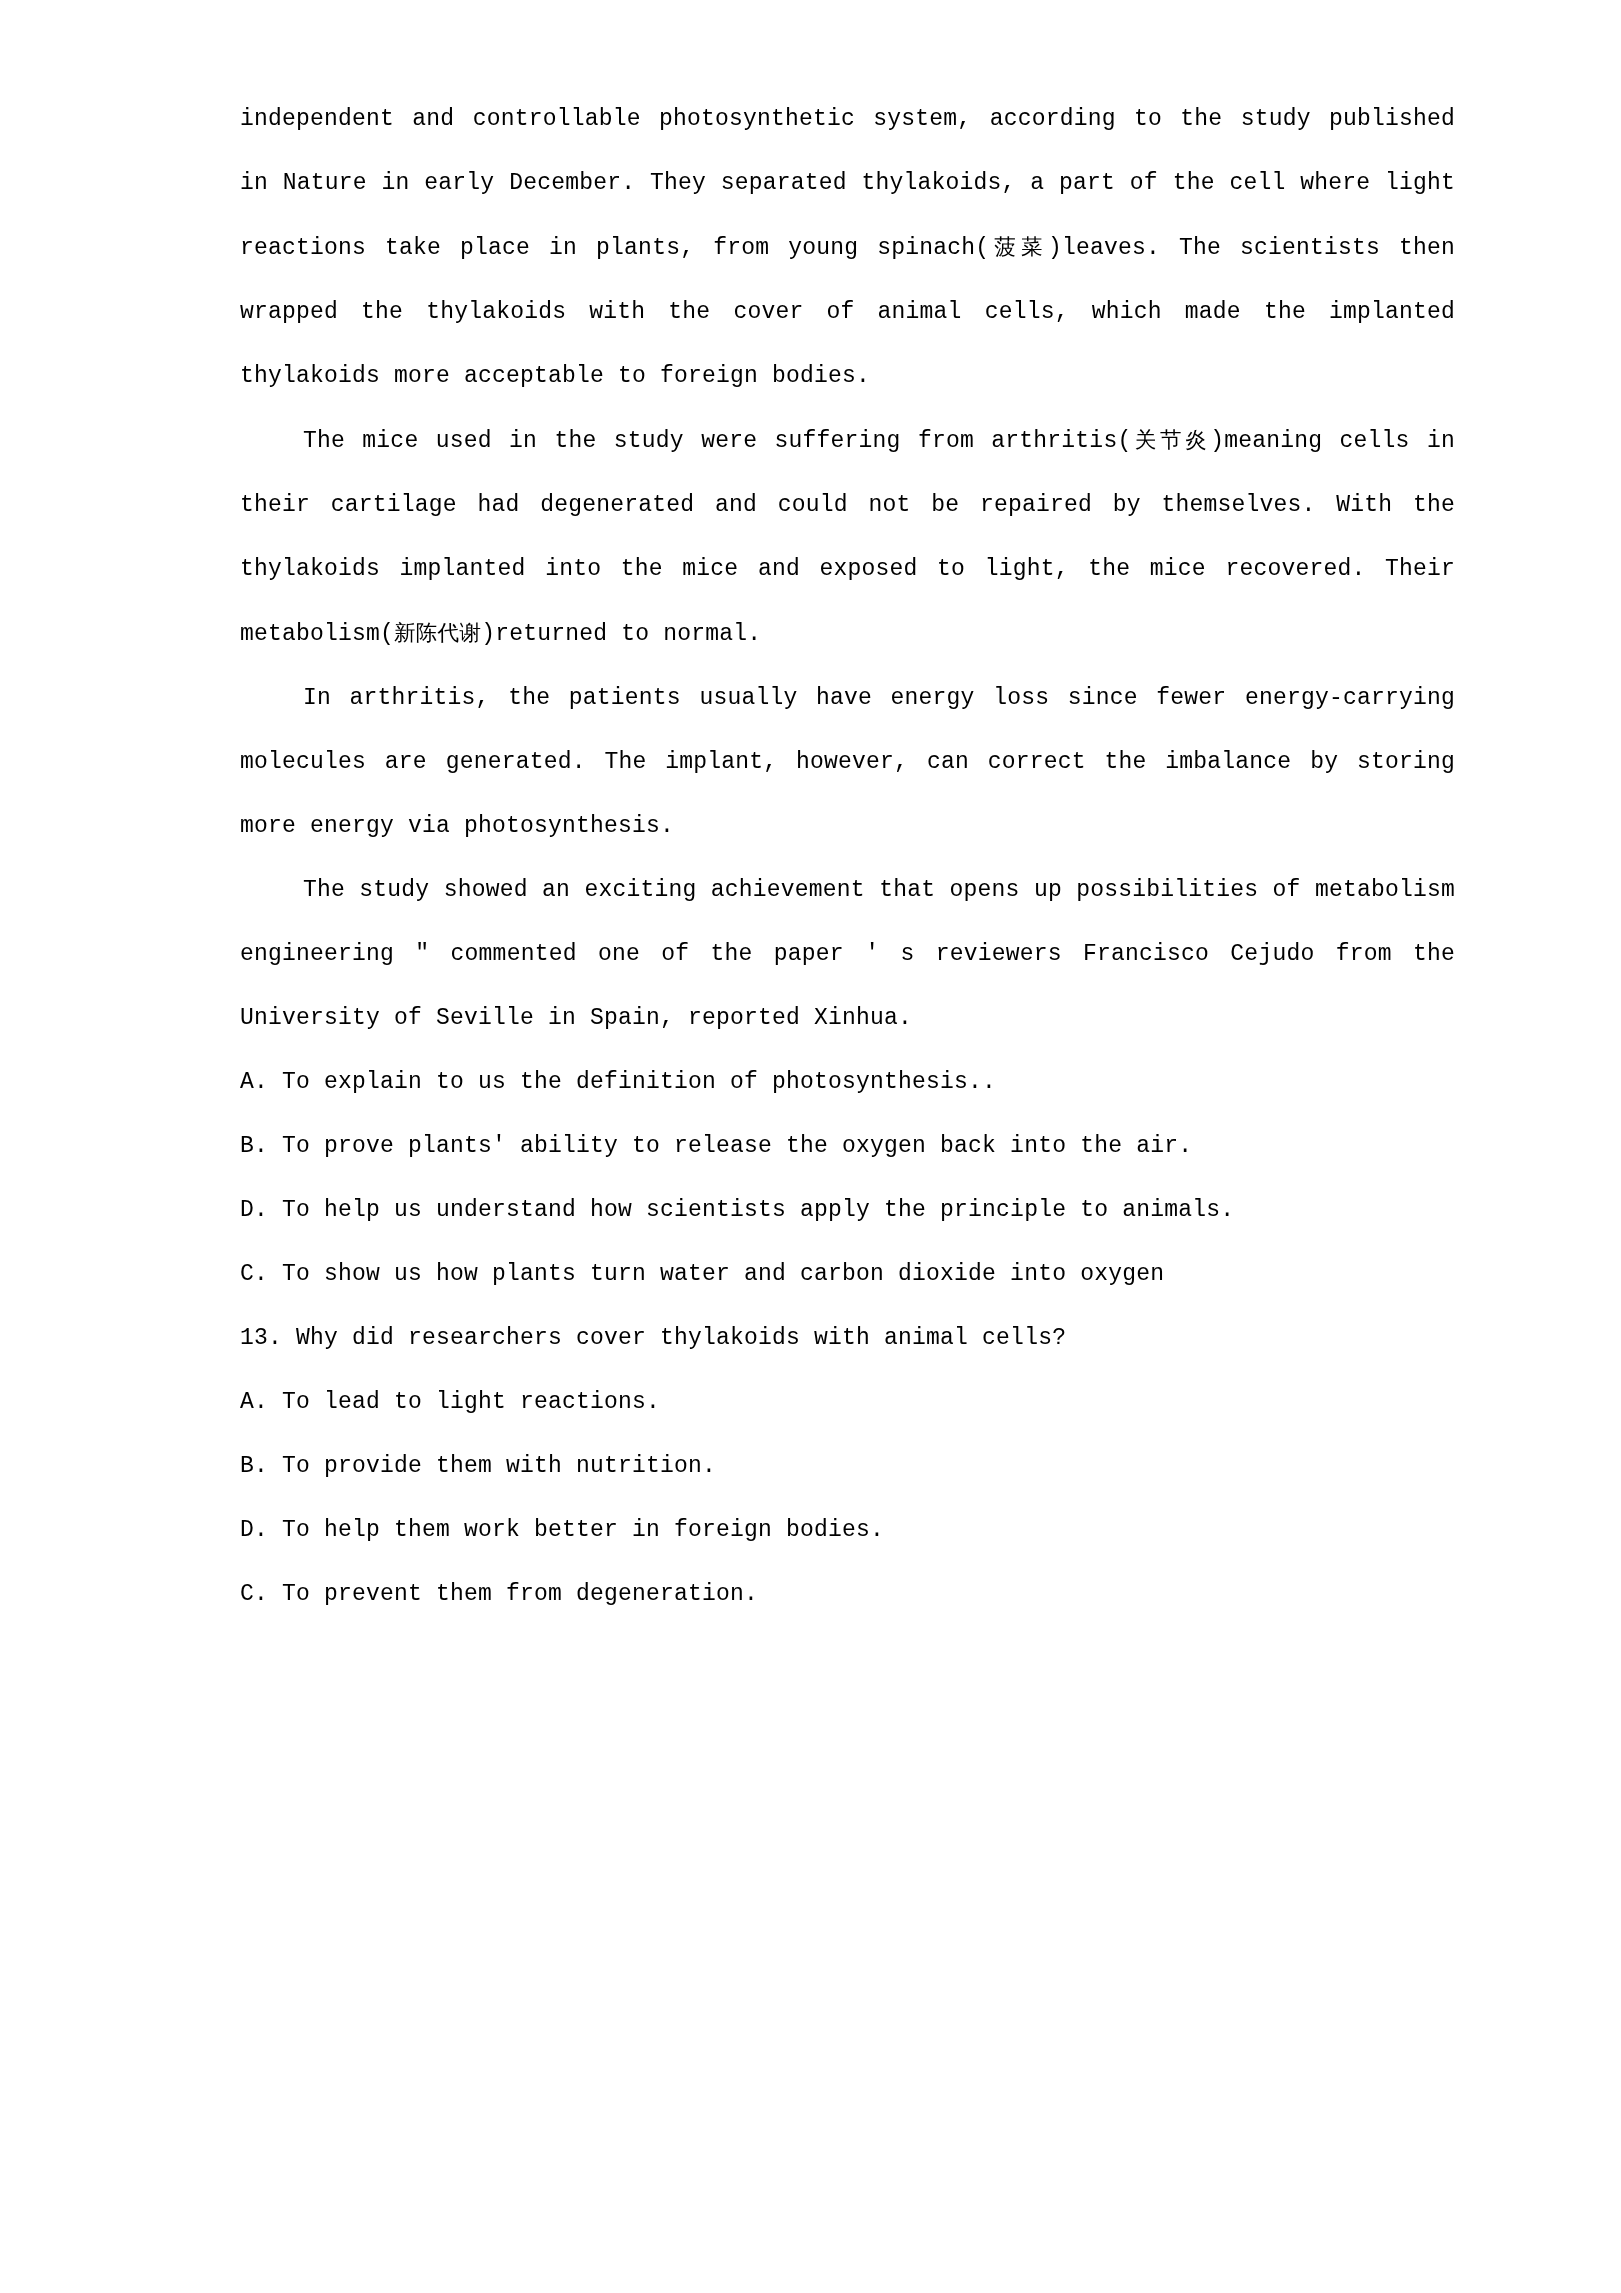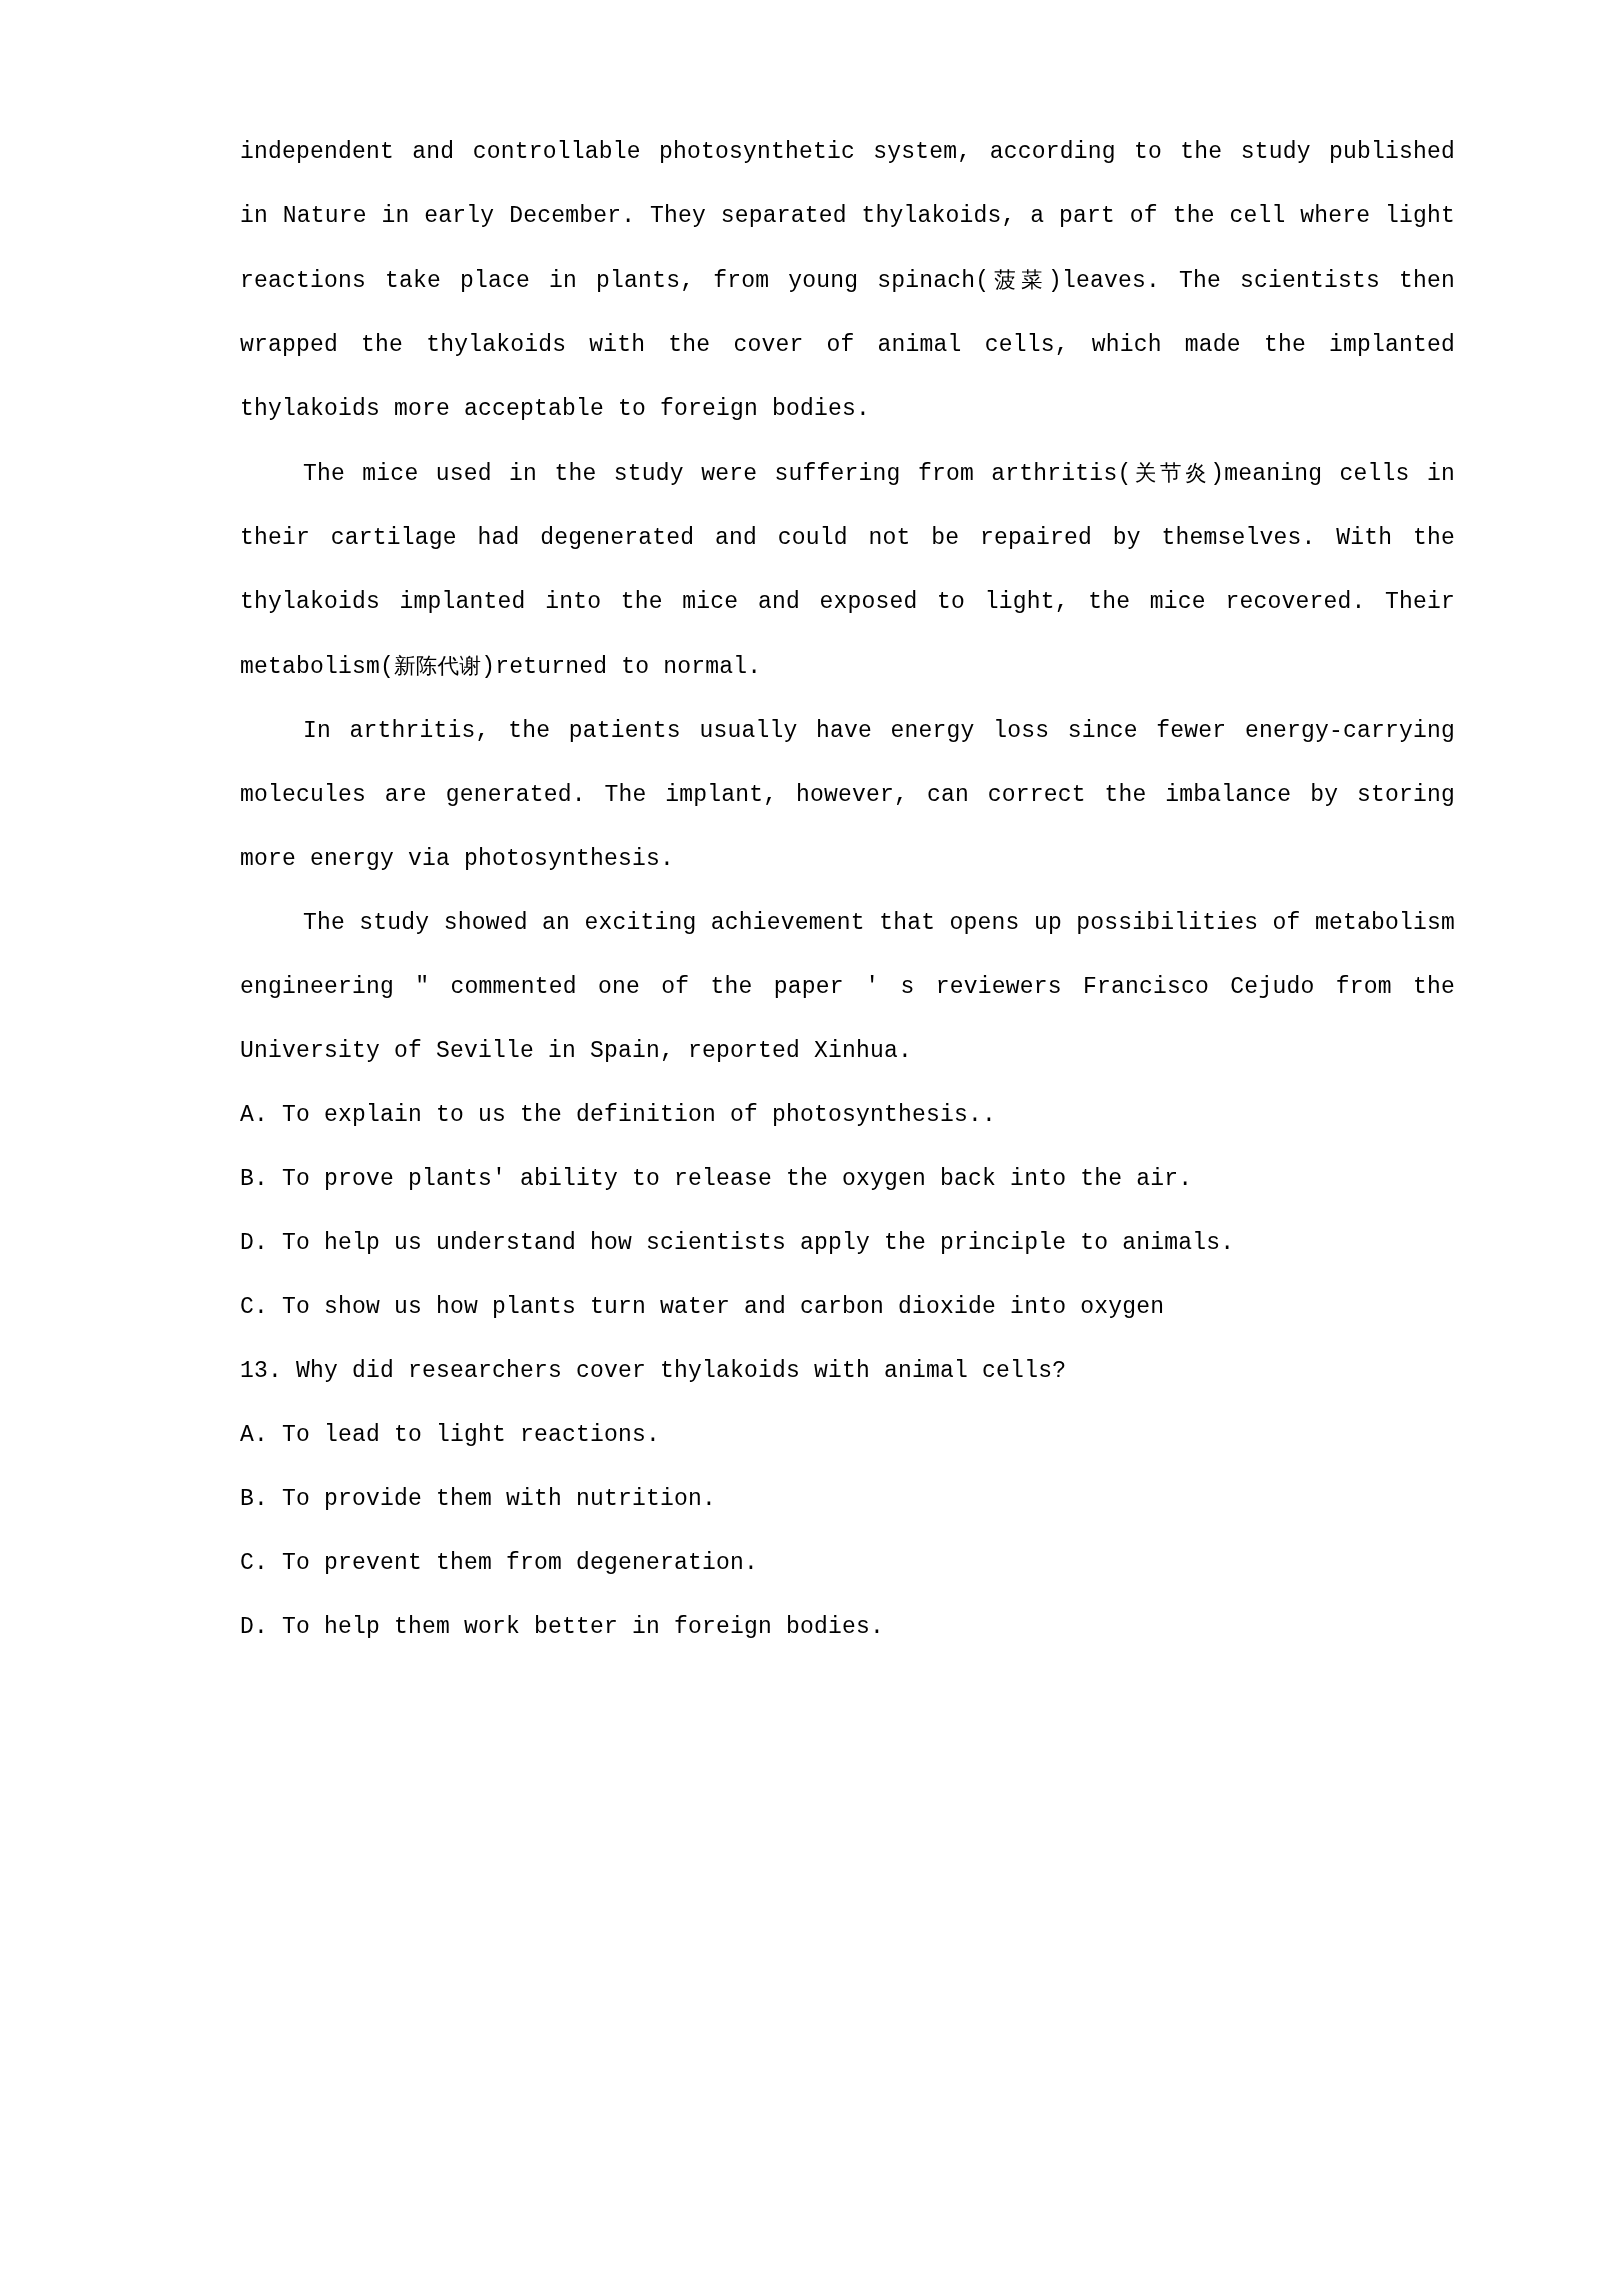--- a/index.html
+++ b/index.html
@@ -12,21 +12,21 @@
     height: 2294px;
     font-family: "Liberation Mono", "DejaVu Sans Mono", monospace;
     color: #000000;
     overflow: hidden;
   }
   .page {
     position: relative;
     width: 1621px;
     height: 2294px;
     box-sizing: border-box;
-    padding: 120px 169px 0 240px;
+    padding: 87px 169px 0 240px;
   }
   .doc-body {
     width: 1215px;
   }
   p {
     margin: 0 0 0 0;
     font-size: 23px;
     line-height: 64px;
     text-align: justify;
     text-justify: inter-word;
@@ -66,18 +66,18 @@
     <p class="just indent">The study showed an exciting achievement that opens up possibilities of metabolism engineering " commented one of the paper ' s reviewers Francisco Cejudo from the University of Seville in Spain, reported Xinhua.</p>
 
     <p class="q-line">A. To explain to us the definition of photosynthesis..</p>
     <p class="q-line">B. To prove plants' ability to release the oxygen back into the air.</p>
     <p class="q-line">D. To help us understand how scientists apply the principle to animals.</p>
     <p class="q-line">C. To show us how plants turn water and carbon dioxide into oxygen</p>
 
     <p class="q-line">13. Why did researchers cover thylakoids with animal cells?</p>
     <p class="q-line">A. To lead to light reactions.</p>
     <p class="q-line">B. To provide them with nutrition.</p>
+    <p class="q-line">D. To help them work better in foreign bodies.</p>
     <p class="q-line">C. To prevent them from degeneration.</p>
-    <p class="q-line">D. To help them work better in foreign bodies.</p>
 
   </div>
 </div>
 
 
 </body></html>

